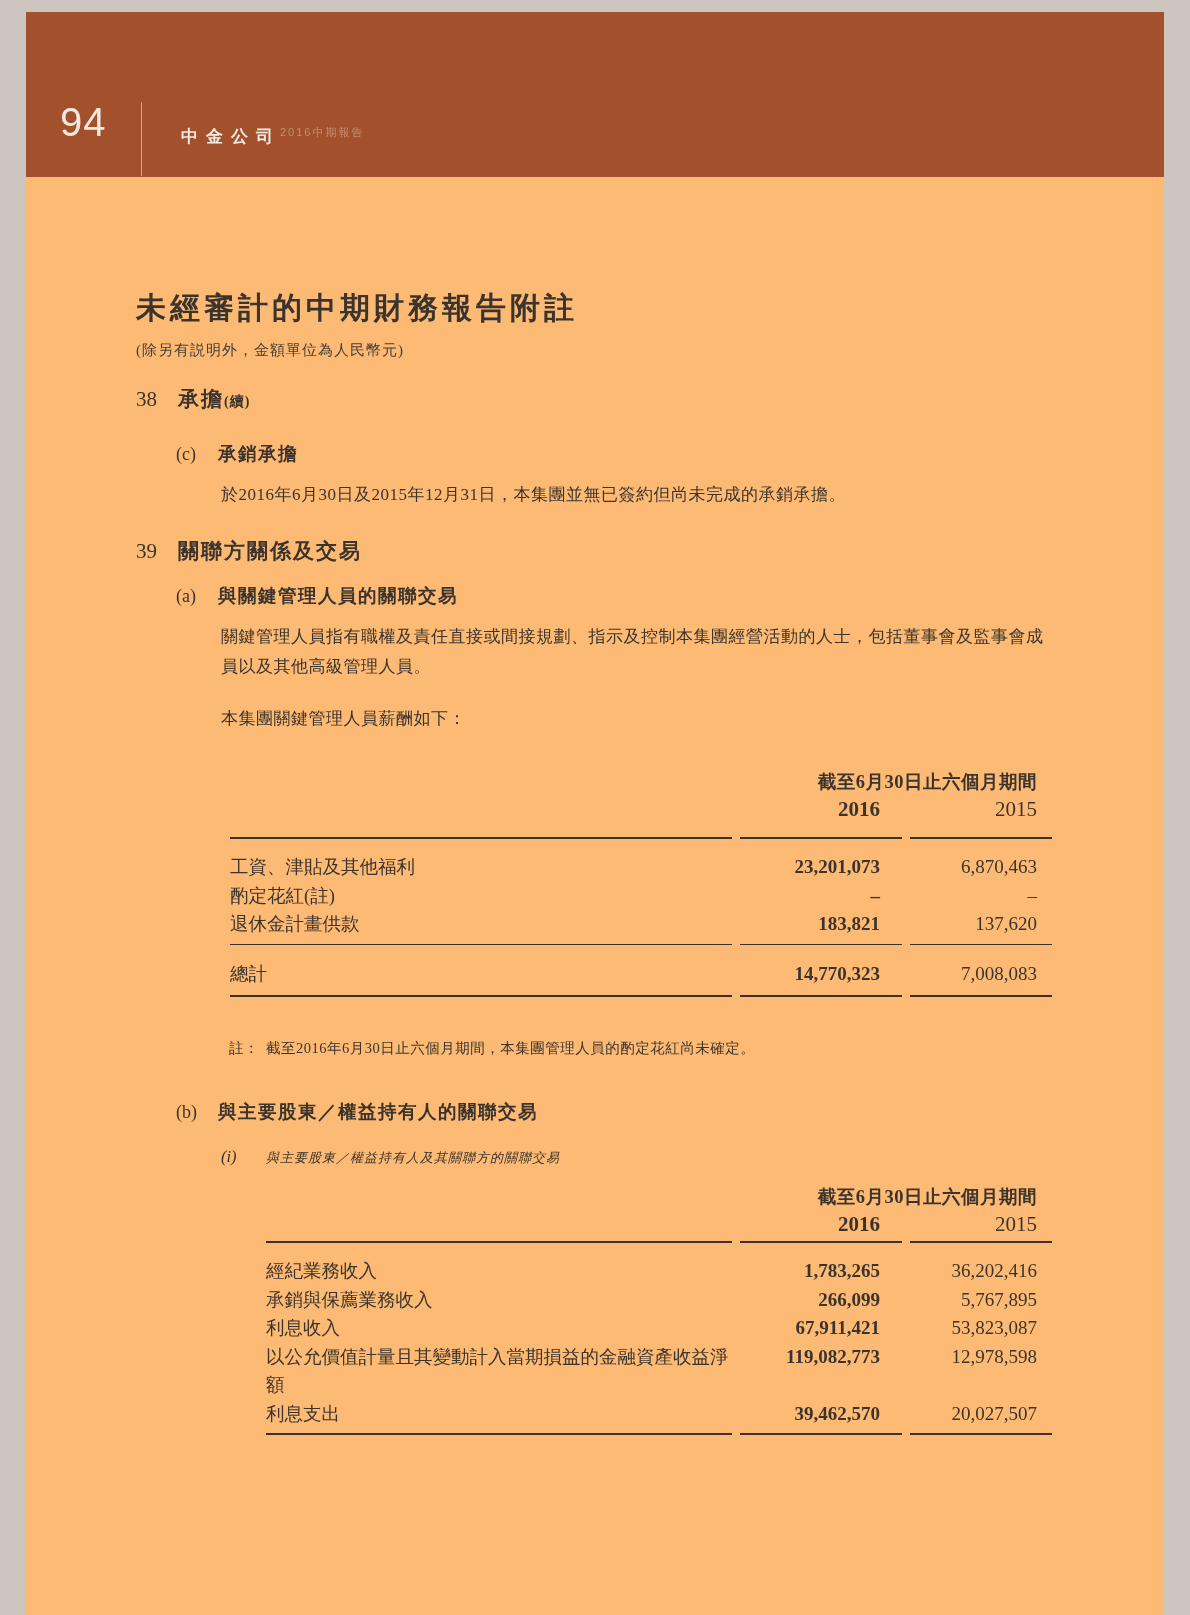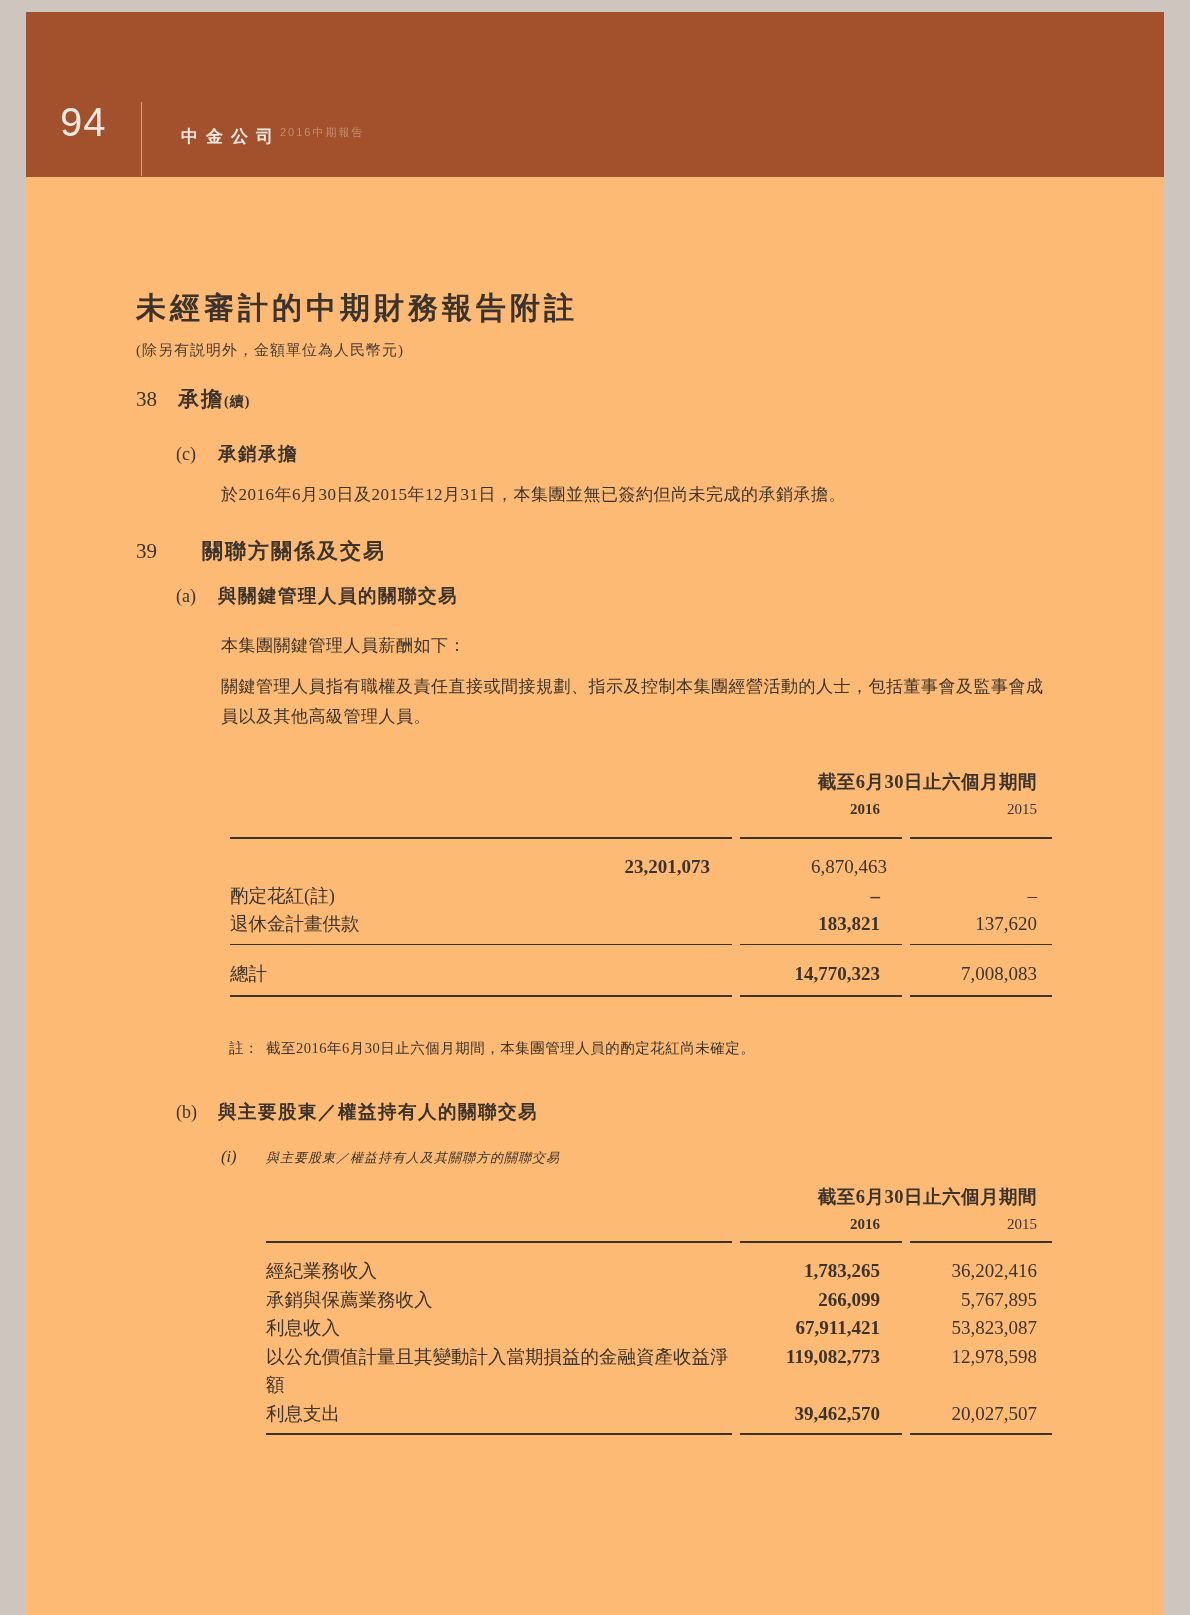--- a/index.html
+++ b/index.html
@@ -56,21 +56,21 @@
     margin-top: 13px;
     font-size: 15px; letter-spacing: 1px; line-height: 20px;
     color: #463D34;
   }
 
   .sec-l1 { display: flex; align-items: baseline; }
   .sec-l1 .num { width: 42px; font-size: 21px; }
   .sec-l1 .ttl { font-size: 21px; font-weight: bold; letter-spacing: 2px; }
   .sec-l1 .suffix { font-size: 14px; font-weight: bold; letter-spacing: 1px; }
   .s38 { margin-top: 24px; line-height: 30px; }
-  .s39 { margin-top: 26px; line-height: 30px; gap: 24px; }
+  .s39 { margin-top: 26px; line-height: 30px; }
 
   .sec-l2 { display: flex; align-items: baseline; margin-left: 40px; line-height: 26px; }
   .sec-l2 .lbl { width: 42px; font-size: 18px; }
   .sec-l2 .ttl { font-size: 18.5px; font-weight: bold; letter-spacing: 1.5px; }
   .c-head { margin-top: 24px; }
   .a-head { margin-top: 17px; }
   .b-head { margin-top: 40px; }
 
   .sec-l3 { display: flex; align-items: baseline; margin-left: 85px; line-height: 24px; font-style: italic; }
   .sec-l3 .lbl { width: 45px; font-size: 16.5px; }
@@ -98,21 +98,21 @@
     column-gap: 8px;
   }
   .cell { line-height: 28.5px; }
   .cell.num { text-align: right; font-size: 19px; }
   .cell.p16 { padding-right: 22px; }
   .cell.p15 { padding-right: 15px; }
   .cell.strong { font-weight: bold; }
 
   .years { margin-top: 3px; }
   .years .cell {
-    line-height: 24px; font-size: 15px;
+    line-height: 24px; font-size: 21px;
     padding-bottom: 16px;
     border-bottom: 2.5px solid #3A322B;
   }
   .t2 .years .cell { padding-bottom: 5px; }
 
   .rows { padding-top: 14px; }
 
   .t1 { margin-left: 94px; margin-top: 38px; }
   .t1 .rows .trow:last-child .cell {
     padding-bottom: 5px;
@@ -167,32 +167,33 @@
 
     <div class="sec-l1 s39">
       <span class="num">39</span>
       <span class="ttl">關聯方關係及交易</span>
     </div>
 
     <div class="sec-l2 a-head">
       <span class="lbl">(a)</span>
       <span class="ttl">與關鍵管理人員的關聯交易</span>
     </div>
+    <p class="body-p a-para">關鍵管理人員指有職權及責任直接或間接規劃、指示及控制本集團經營活動的人士，包括董事會及監事會成員以及其他高級管理人員。</p>
     <p class="body-p tbl-intro">本集團關鍵管理人員薪酬如下：</p>
-    <p class="body-p a-para">關鍵管理人員指有職權及責任直接或間接規劃、指示及控制本集團經營活動的人士，包括董事會及監事會成員以及其他高級管理人員。</p>
 
     <section class="fin-table t1">
       <div class="period">截至6月30日止六個月期間</div>
       <div class="trow years">
         <div class="cell"></div>
         <div class="cell num p16 strong">2016</div>
         <div class="cell num p15">2015</div>
       </div>
       <div class="rows">
         <div class="trow">
+          <div class="cell label">工資、津貼及其他福利</div>
           <div class="cell num p16 strong">23,201,073</div>
           <div class="cell num p15">6,870,463</div>
         </div>
         <div class="trow">
           <div class="cell label">酌定花紅(註)</div>
           <div class="cell num p16 strong">–</div>
           <div class="cell num p15">–</div>
         </div>
         <div class="trow">
           <div class="cell label">退休金計畫供款</div>

